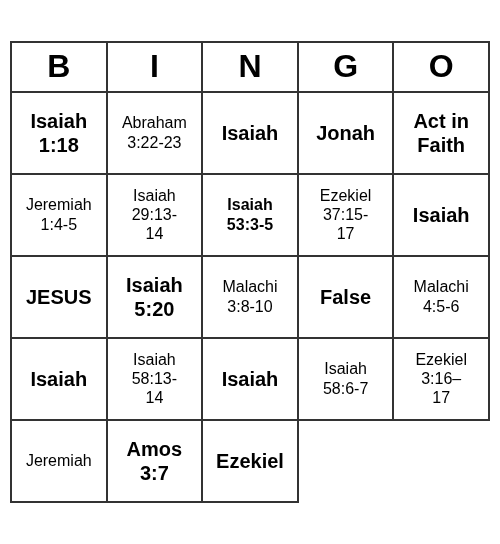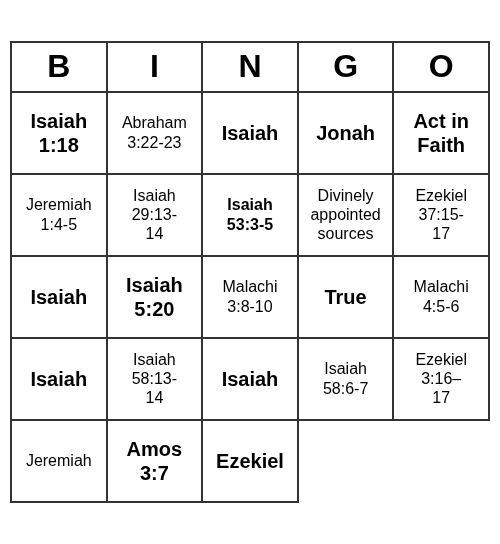--- a/index.html
+++ b/index.html
@@ -93,36 +93,36 @@
       <div class="bingo-cell">
         <span class="cell-text small">Jeremiah<br>1:4-5</span>
       </div>
       <div class="bingo-cell">
         <span class="cell-text small">Isaiah<br>29:13-<br>14</span>
       </div>
       <div class="bingo-cell">
         <span class="cell-text medium">Isaiah<br>53:3-5</span>
       </div>
       <div class="bingo-cell">
-        <span class="cell-text small">Divinely<br>appointed<br>sources</span>
-      </div>
-      <div class="bingo-cell">
         <span class="cell-text small">Ezekiel<br>37:15-<br>17</span>
       </div>
       <div class="bingo-cell">
         <span class="cell-text large">Isaiah</span>
+      </div>
+      <div class="bingo-cell">
+        <span class="cell-text large">JESUS</span>
       </div>
       <div class="bingo-cell">
         <span class="cell-text large">Isaiah<br>5:20</span>
       </div>
       <div class="bingo-cell">
         <span class="cell-text small">Malachi<br>3:8-10</span>
       </div>
       <div class="bingo-cell">
-        <span class="cell-text large">True</span>
+        <span class="cell-text large">False</span>
       </div>
       <div class="bingo-cell">
         <span class="cell-text small">Malachi<br>4:5-6</span>
       </div>
       <div class="bingo-cell">
         <span class="cell-text large">Isaiah</span>
       </div>
       <div class="bingo-cell">
         <span class="cell-text small">Isaiah<br>58:13-<br>14</span>
       </div>

